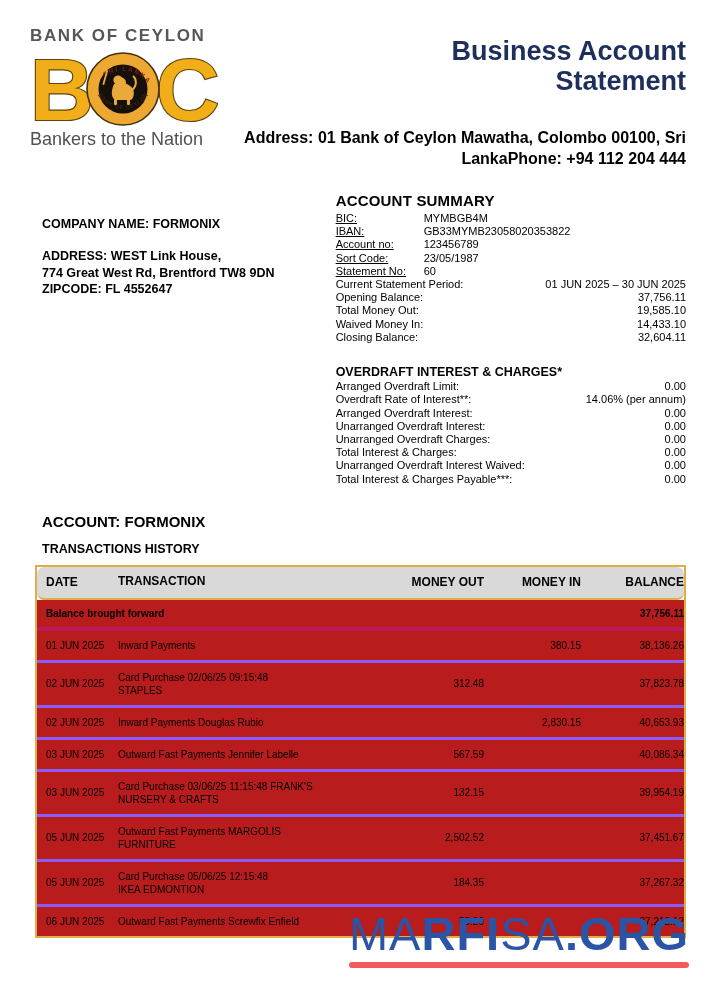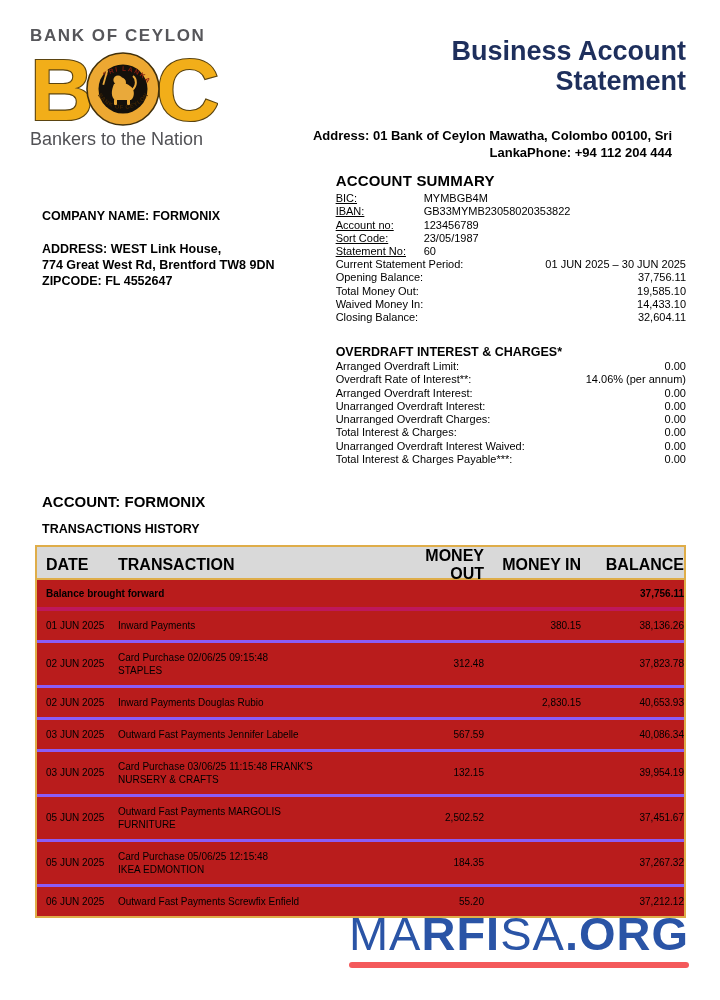--- a/index.html
+++ b/index.html
@@ -9,46 +9,46 @@
 
   
   .top{display:flex;justify-content:space-between;padding:26px 34px 0 28px;}
   .logo-block{width:210px;}
   .logo-bank-name{font-size:17px;font-weight:600;letter-spacing:1.6px;color:#56565a;padding-left:2px;}
   .logo-boc-row{margin-top:2px;line-height:0;}
   .logo-tagline{font-size:18px;color:#515155;margin-top:3px;padding-left:2px;}
 
   .title-block{text-align:right;margin-top:10px;flex:1;}
   .doc-title{font-size:27px;line-height:1.12;font-weight:bold;color:#1e2f5c;margin:0;}
-  .bank-address{margin:32px 14px 0 0;font-size:13px;font-weight:bold;line-height:1.3;color:#000;}
+  .bank-address{margin:32px 0 0 0;font-size:16px;font-weight:bold;line-height:1.3;color:#000;}
 
   
   .mid{display:flex;align-items:flex-start;padding:6px 34px 0 42px;}
   .company-block{width:295px;margin-top:40px;font-size:12.5px;font-weight:bold;line-height:1.3;}
   .company-name{margin-bottom:16px;}
 
   .right-col{width:352px;margin-left:auto;}
-  .summary-title{font-size:15px;font-weight:bold;margin:4px 0 3px 0;letter-spacing:0.2px;}
+  .summary-title{font-size:15px;font-weight:bold;margin:16px 0 3px 0;letter-spacing:0.2px;}
   .kv-row{display:flex;font-size:11px;line-height:13.2px;}
   .kv-row .lbl{white-space:nowrap;}
   .kv-details .lbl{width:88px;flex:none;text-decoration:underline;}
   .kv-details .val{flex:1;}
   .kv-right .val{margin-left:auto;text-align:right;white-space:nowrap;}
 
   .overdraft-block{margin-top:21px;}
   .overdraft-title{font-size:12.5px;font-weight:bold;margin:0 0 1px 0;}
 
   
   .tx-section{padding:0 34px 0 35px;margin-top:27px;}
   .account-title{font-size:15px;font-weight:bold;margin:0 0 0 7px;}
   .tx-history-title{font-size:12.5px;font-weight:bold;margin:12px 0 9px 7px;}
 
   .tx-table{border:2px solid #dfad49;}
   .t-grid{display:grid;grid-template-columns:81px 1fr 97px 97px 101px;align-items:center;}
-  .thead{background:#d9d9d9;border-bottom:2px solid #dfad49;font-weight:bold;font-size:16px;height:31px;}
+  .thead{background:#d9d9d9;border-bottom:2px solid #dfad49;font-weight:bold;font-size:12px;height:31px;border-radius:7px;}
   .c-date{padding-left:9px;text-align:left;}
   .c-desc{padding-right:8px;text-align:left;white-space:pre-line;line-height:1.3;}
   .c-out,.c-in{text-align:right;padding-right:2px;}
   .c-bal{text-align:right;}
   .t-row{font-size:10px;padding:8px 0;background:#b91c1c;}
   .t-row + .t-row{border-top:3px solid #8b5cf6;}
   .t-row.bbf{font-weight:bold;padding:8px 0;}
   .t-row.bbf + .t-row{border-top:4px solid #be185d;}
 
   

